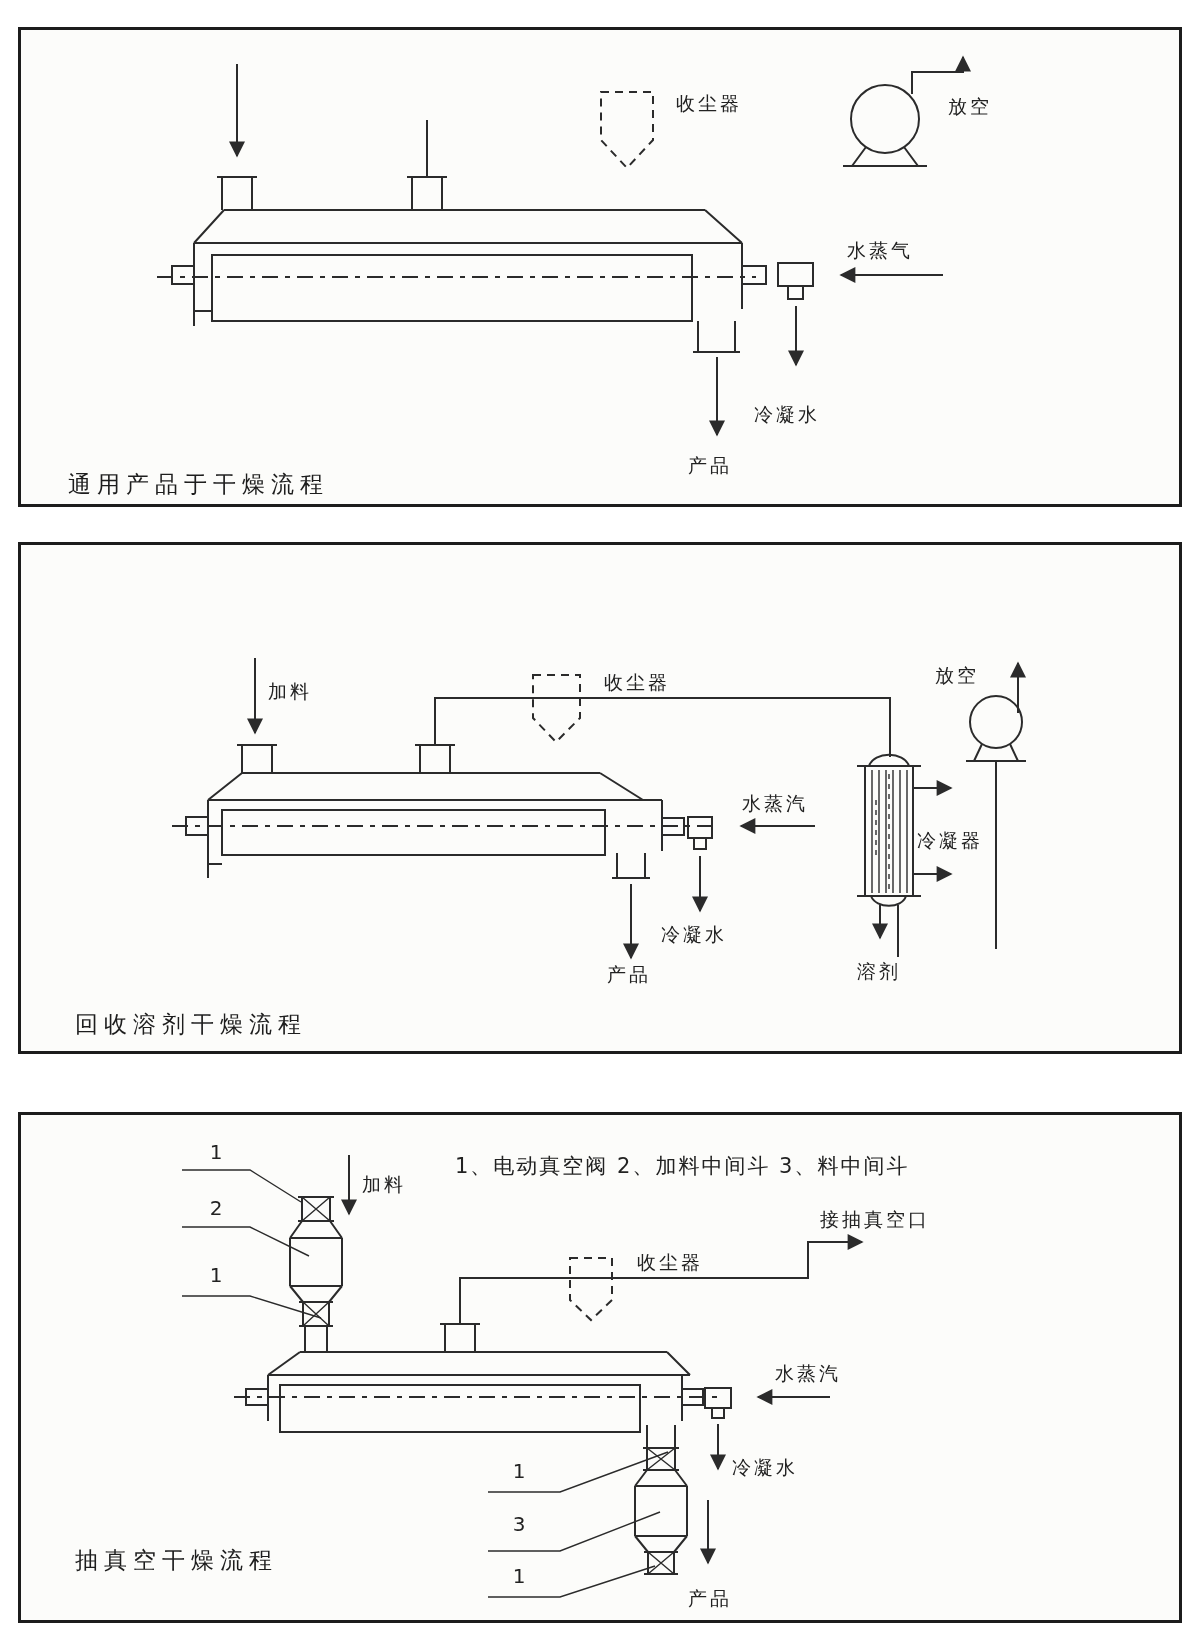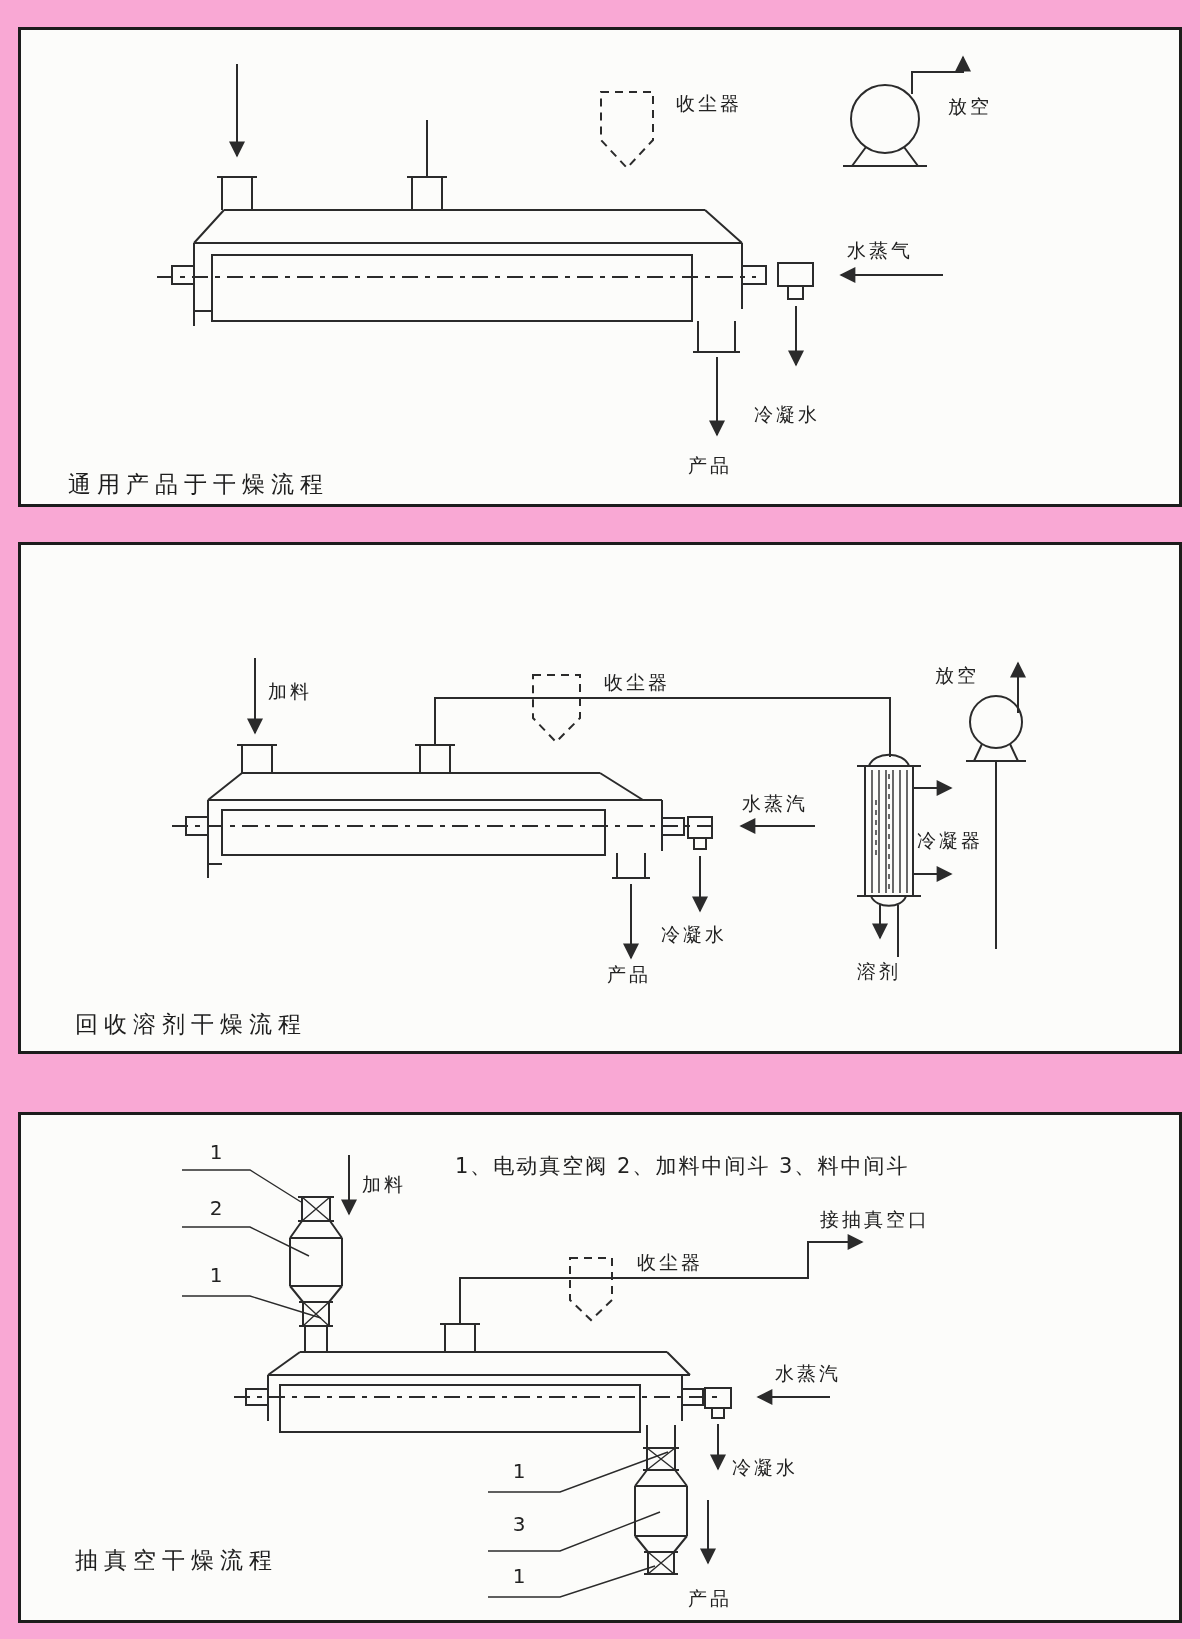--- a/index.html
+++ b/index.html
@@ -1,16 +1,16 @@
 <!DOCTYPE html>
 <html><head>
 <meta charset="utf-8">
 <style>
   html,body{margin:0;padding:0;background:#eceae7;}
-  .stage{position:relative;width:1200px;height:1639px;background:#f9a8d4;font-family:"DejaVu Sans",sans-serif;}
+  .stage{position:relative;width:1200px;height:1639px;background:#ffffff;font-family:"DejaVu Sans",sans-serif;}
   .panel{position:absolute;left:18px;width:1164px;border:3px solid #1c1c1c;background:#fcfcfa;box-sizing:border-box;}
   #panel-1{top:27px;height:480px;}
   #panel-2{top:542px;height:512px;}
   #panel-3{top:1112px;height:511px;}
   svg.overlay{position:absolute;left:0;top:0;width:1200px;height:1639px;}
   .ln{fill:none;stroke:#2b2b2b;stroke-width:2;}
   .thin{fill:none;stroke:#2b2b2b;stroke-width:1.4;}
   .dashc{stroke-dasharray:16 7 5 7;}
   .dashf{stroke-dasharray:8 6;}
   .dashi{stroke-dasharray:5 5;}

